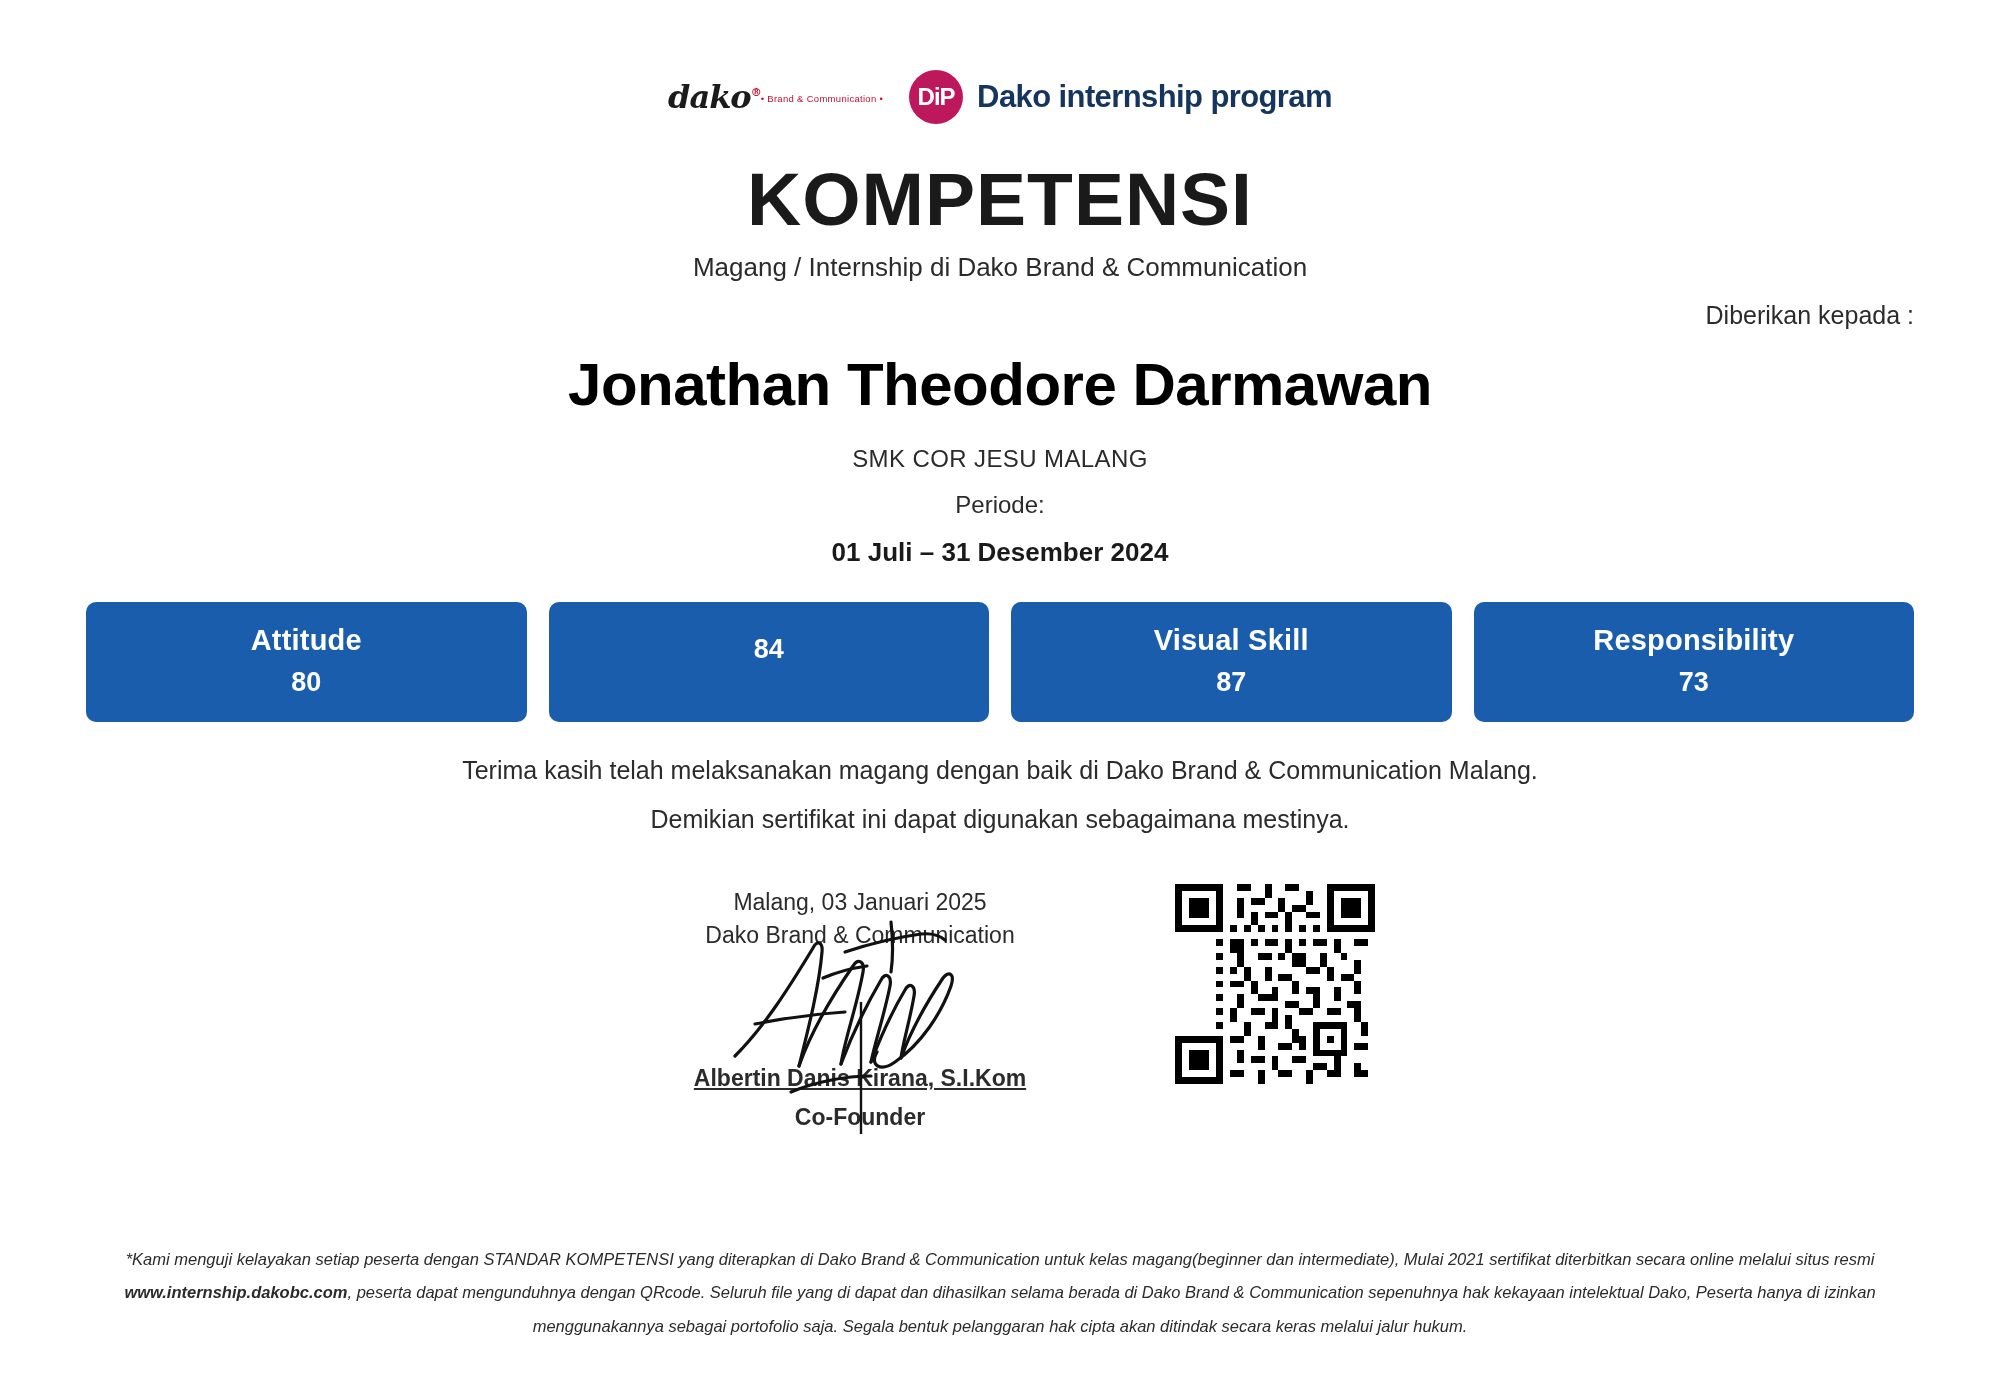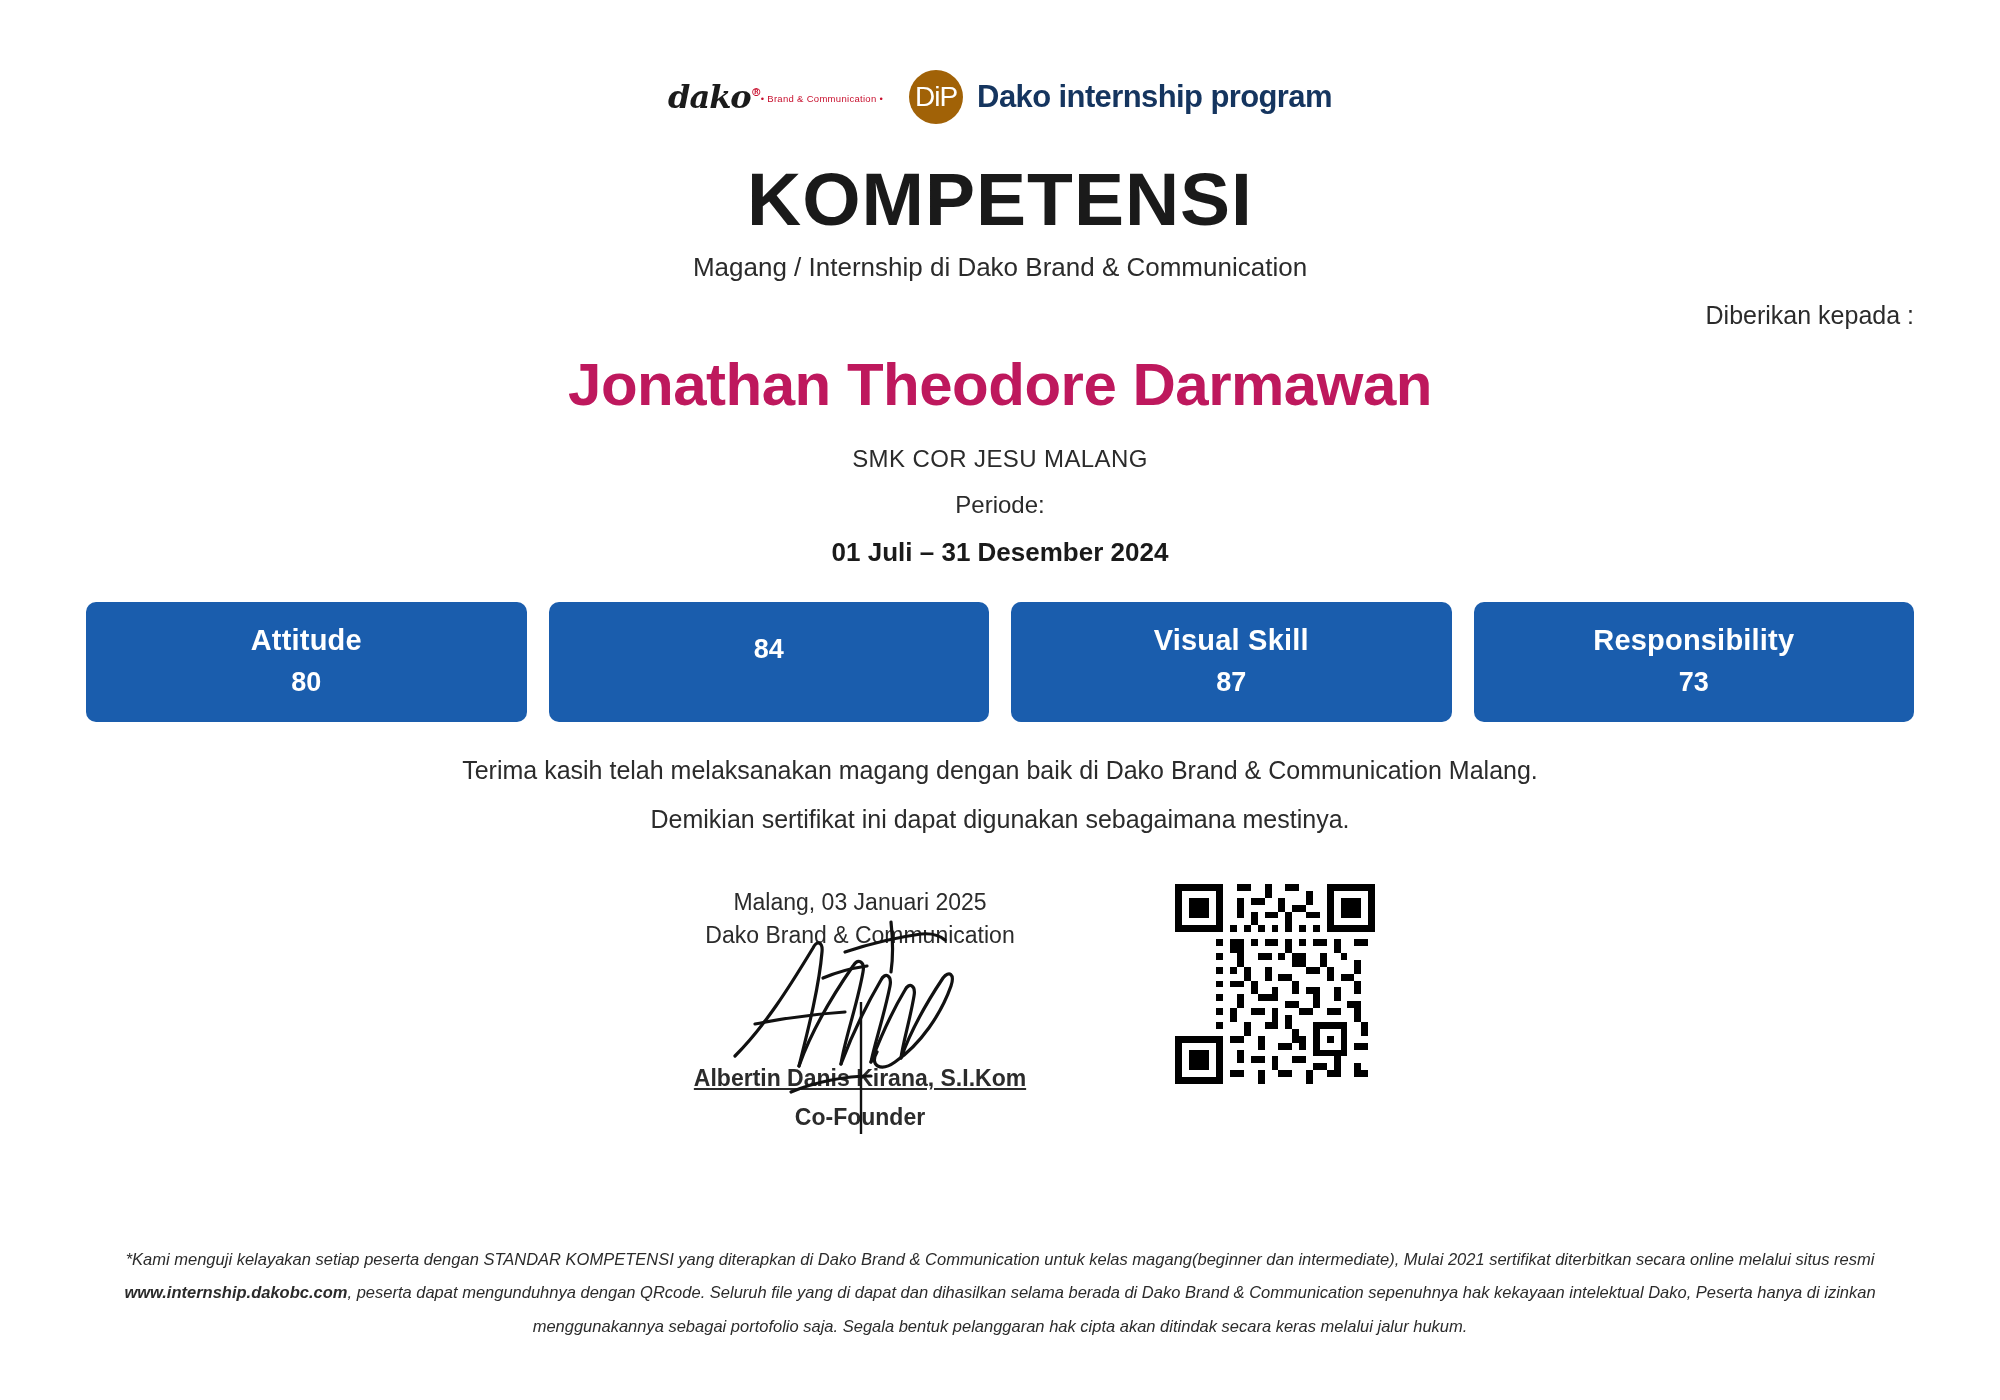--- a/index.html
+++ b/index.html
@@ -59,27 +59,27 @@
   }
   .dip-badge {
     display: flex;
     align-items: center;
     gap: 14px;
   }
   .dip-mark {
     width: 54px;
     height: 54px;
     border-radius: 50%;
-    background: #a16207;
+    background: #be185d;
     color: #ffffff;
     display: flex;
     align-items: center;
     justify-content: center;
-    font-weight: normal;
-    font-size: 28px;
+    font-weight: bold;
+    font-size: 24px;
     letter-spacing: -1px;
     font-family: "Liberation Sans", sans-serif;
   }
   .dip-text {
     font-size: 31px;
     font-weight: bold;
     color: #15355f;
     letter-spacing: -0.6px;
     white-space: nowrap;
   }
@@ -104,21 +104,21 @@
     font-size: 25px;
     margin-top: 18px;
     color: #2b2b2b;
   }
   .recipient {
     text-align: center;
     font-size: 60px;
     font-weight: bold;
     margin-top: 20px;
     letter-spacing: -0.5px;
-    color: #be185d;
+    color: #000000;
   }
   .school {
     text-align: center;
     font-size: 24px;
     margin-top: 26px;
     letter-spacing: 0.4px;
     color: #2b2b2b;
   }
   .period-label {
     text-align: center;

